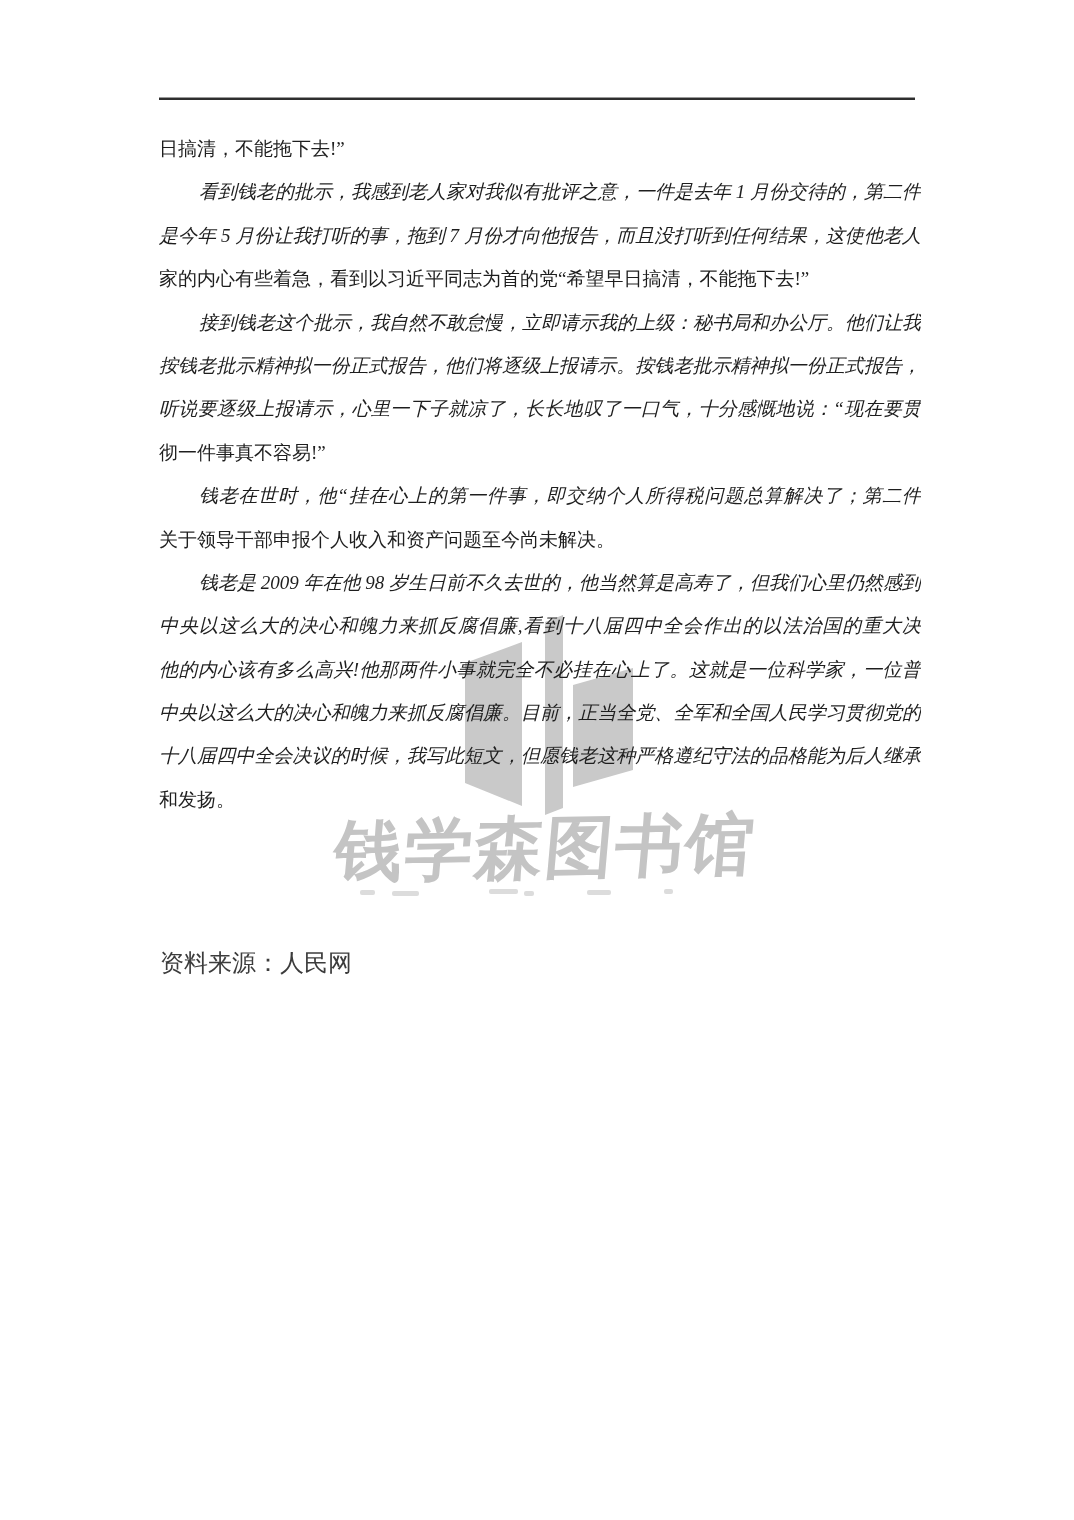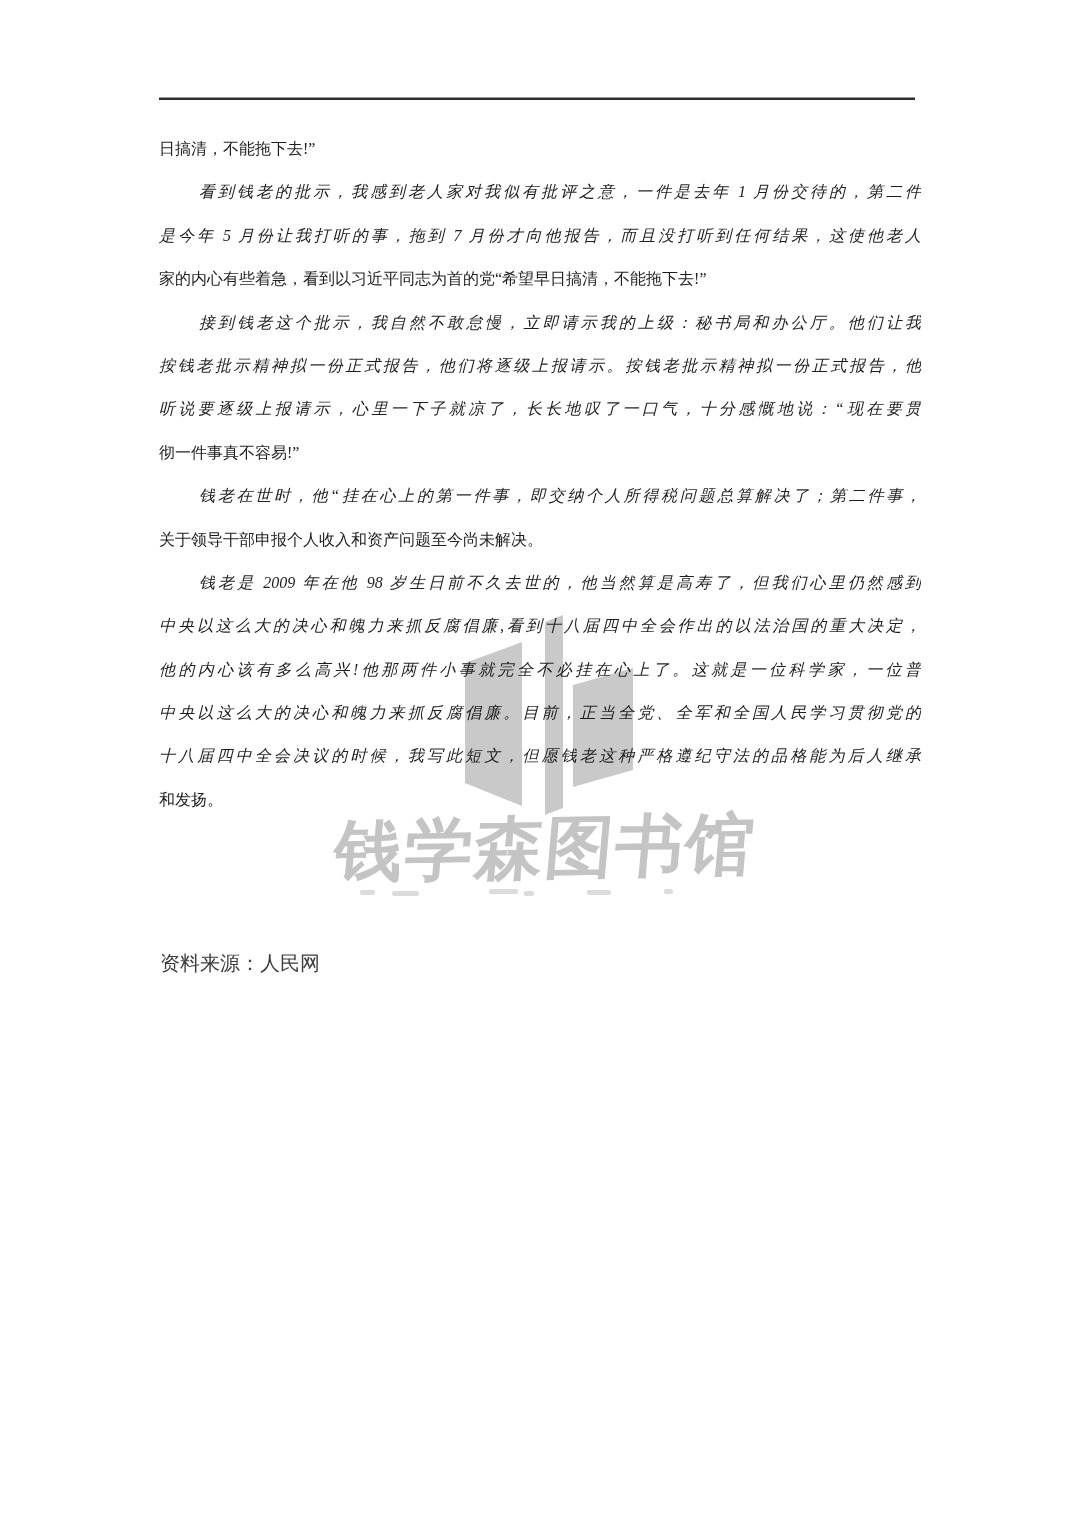--- a/index.html
+++ b/index.html
@@ -40,35 +40,35 @@
   .wm-dashes { position: absolute; left: 0; top: 0; }
   .wm-dash { position: absolute; height: 5px; background: #dcdcdc; border-radius: 2px; }
   
   .content {
     position: absolute;
     left: 159px; top: 127px;
     width: 762px;
     z-index: 1;
   }
   .line {
-    font-size: 16px;
+    font-size: 19px;
     line-height: 43.4px;
     height: 43.4px;
     color: #1e1e1e;
     text-align: left;
     white-space: normal;
     overflow: hidden;
   }
   .line.fill { text-align: justify; text-align-last: justify; font-style: italic; }
   .line.indent { text-indent: 40px; }
   .source {
     position: absolute;
     left: 160px; top: 948px;
     z-index: 1;
-    font-size: 20px; line-height: 30px;
+    font-size: 24px; line-height: 30px;
     color: #3c3c3c;
   }
 </style>
 </head>
 <body>
 
 <div class="page">
 
   <div class="top-rule"></div>
 

